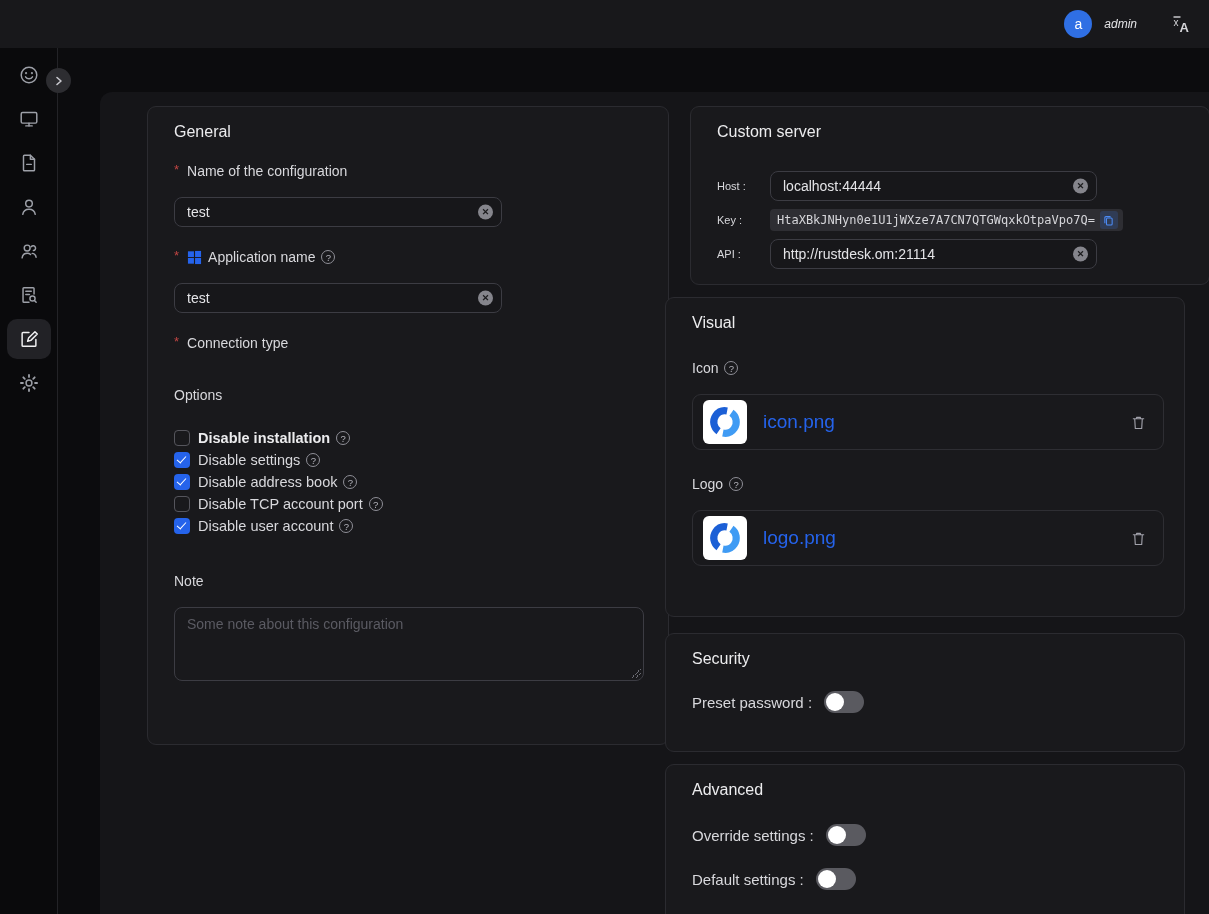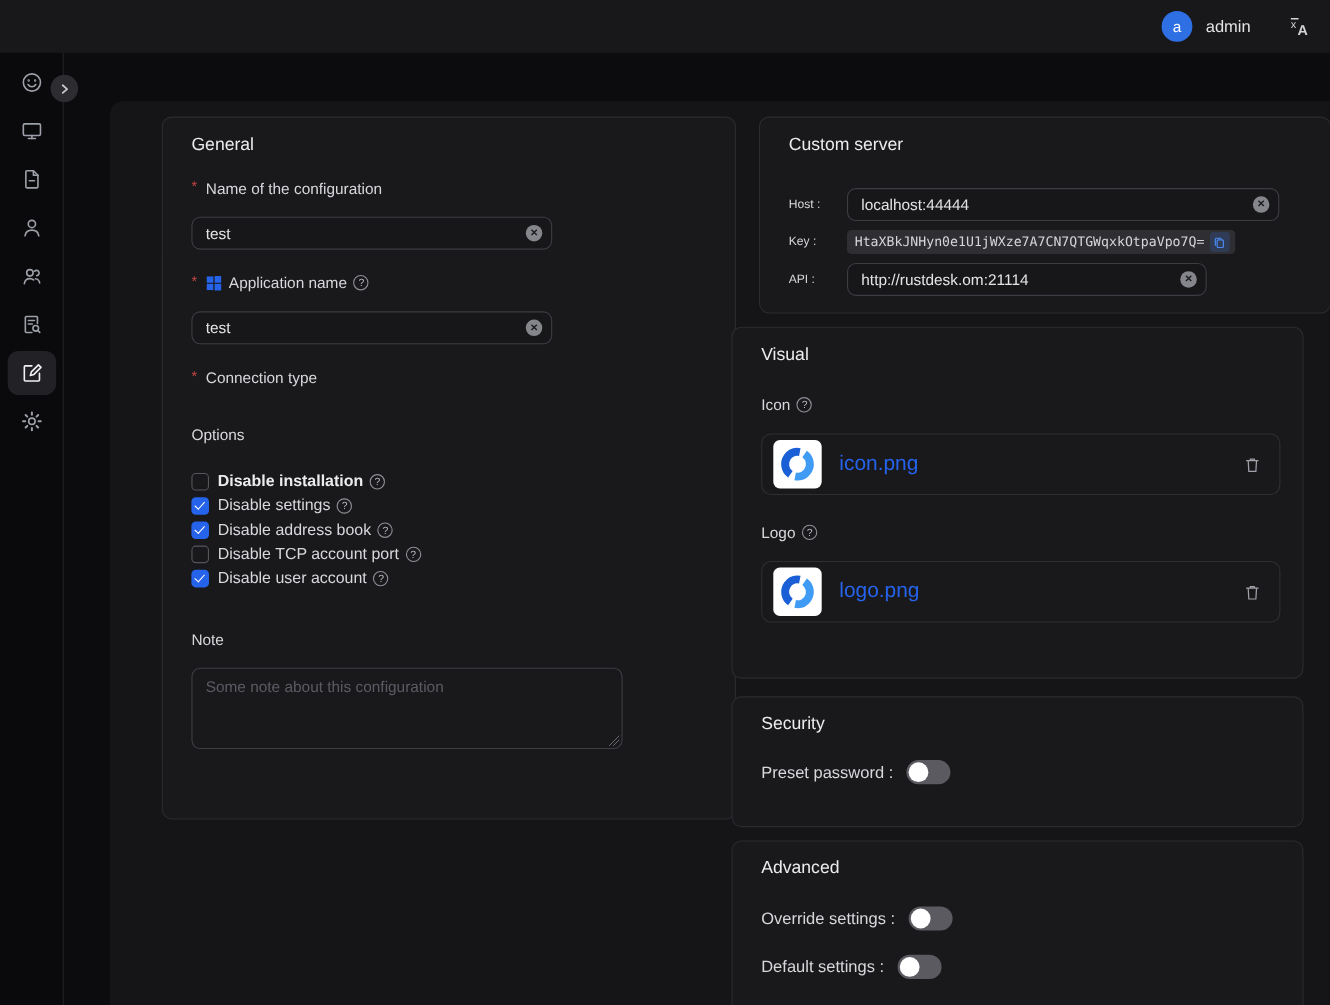--- a/index.html
+++ b/index.html
@@ -7,21 +7,21 @@
   body { background:#0c0c0e; font-family:"Liberation Sans", sans-serif; color:#d4d4d8; position:relative; }
 
   
   .topbar { position:absolute; left:0; top:0; width:1209px; height:48px; background:#18181b;
             display:flex; align-items:center; padding:0 18px; z-index:30; }
   .brand { display:flex; align-items:center; gap:10px; }
   .brand-title { color:#fafafa; font-size:17px; font-weight:700; letter-spacing:.2px; }
   .topbar-right { margin-left:auto; display:flex; align-items:center; gap:12px; }
   .avatar { width:28px; height:28px; border-radius:50%; background:#2f6fe4; color:#fff;
             display:flex; align-items:center; justify-content:center; font-size:14px; cursor:pointer; }
-  .username { color:#e4e4e7; font-size:15px; cursor:pointer; }
+  .username { color:#e4e4e7; font-size:12px; cursor:pointer;font-style:italic; }
   .translate-btn { margin-left:22px; cursor:pointer; display:flex; align-items:center; }
 
   
   .sidebar { position:absolute; left:0; top:48px; width:58px; bottom:0; background:#0a0a0c;
              border-right:1px solid #232327; z-index:20; }
   .side-item { position:absolute; left:7px; width:44px; height:40px; border-radius:10px;
                display:flex; align-items:center; justify-content:center; cursor:pointer; }
   .side-item svg { stroke:#9da0a8; fill:none; stroke-width:1.6; stroke-linecap:round; stroke-linejoin:round; }
   .side-item.active { background:#222226; }
   .side-item.active svg { stroke:#f1f1f3; }
@@ -65,21 +65,21 @@
 
   .check-row { display:flex; align-items:center; gap:8px; height:22px; cursor:pointer; }
   .checkbox { width:16px; height:16px; border-radius:4px; border:1px solid #55555c; position:relative; flex:0 0 16px; }
   .checkbox.checked { border:none; background:#2563eb; }
   .checkbox.checked::after { content:""; position:absolute; left:5.2px; top:2.4px; width:4px; height:8px;
                              border-right:1.8px solid #fff; border-bottom:1.8px solid #fff; transform:rotate(42deg); }
   .check-label { font-size:14.5px; color:#d8d8dc; }
   .check-label.bold { font-weight:700; color:#ececee; }
   .check-row .help { margin-left:-2px; }
 
-  .note-area { position:relative; width:392px; height:74px; }
+  .note-area { position:relative; width:470px; height:74px; }
   .note-area textarea { width:100%; height:100%; background:transparent; border:1px solid #3c3c43; border-radius:8px;
                         resize:none; color:#e4e4e7; font-size:14px; font-family:"Liberation Sans", sans-serif;
                         padding:8px 12px; outline:none; }
   .note-area textarea::placeholder { color:#5b5b63; }
   input::placeholder { color:#5b5b63; }
   .resize-grip { position:absolute; right:3px; bottom:3px; width:10px; height:10px; pointer-events:none;
                  background:linear-gradient(135deg, transparent 0 50%, #6a6a72 50% 55%, transparent 55% 70%, #6a6a72 70% 75%, transparent 75%); }
 
   
   .srv-row { display:flex; align-items:center; }
@@ -264,21 +264,21 @@
       <textarea placeholder="Some note about this configuration" style=""></textarea>
       <span class="resize-grip"></span>
     </div>
   </div>
 
   <div class="card" id="card-server">
     <div class="card-title">Custom server</div>
 
     <div class="srv-row mt28">
       <span class="srv-label">Host :</span>
-      <div class="text-input" style="width:393px">
+      <div class="text-input" style="width:327px">
         <input type="text" value="localhost:44444" style="">
         <span class="clear-btn">✕</span>
       </div>
     </div>
 
     <div class="srv-row mt8">
       <span class="srv-label">Key :</span>
       <div class="key-chip">
         <code>HtaXBkJNHyn0e1U1jWXze7A7CN7QTGWqxkOtpaVpo7Q=</code>
         <span class="copy-btn">

